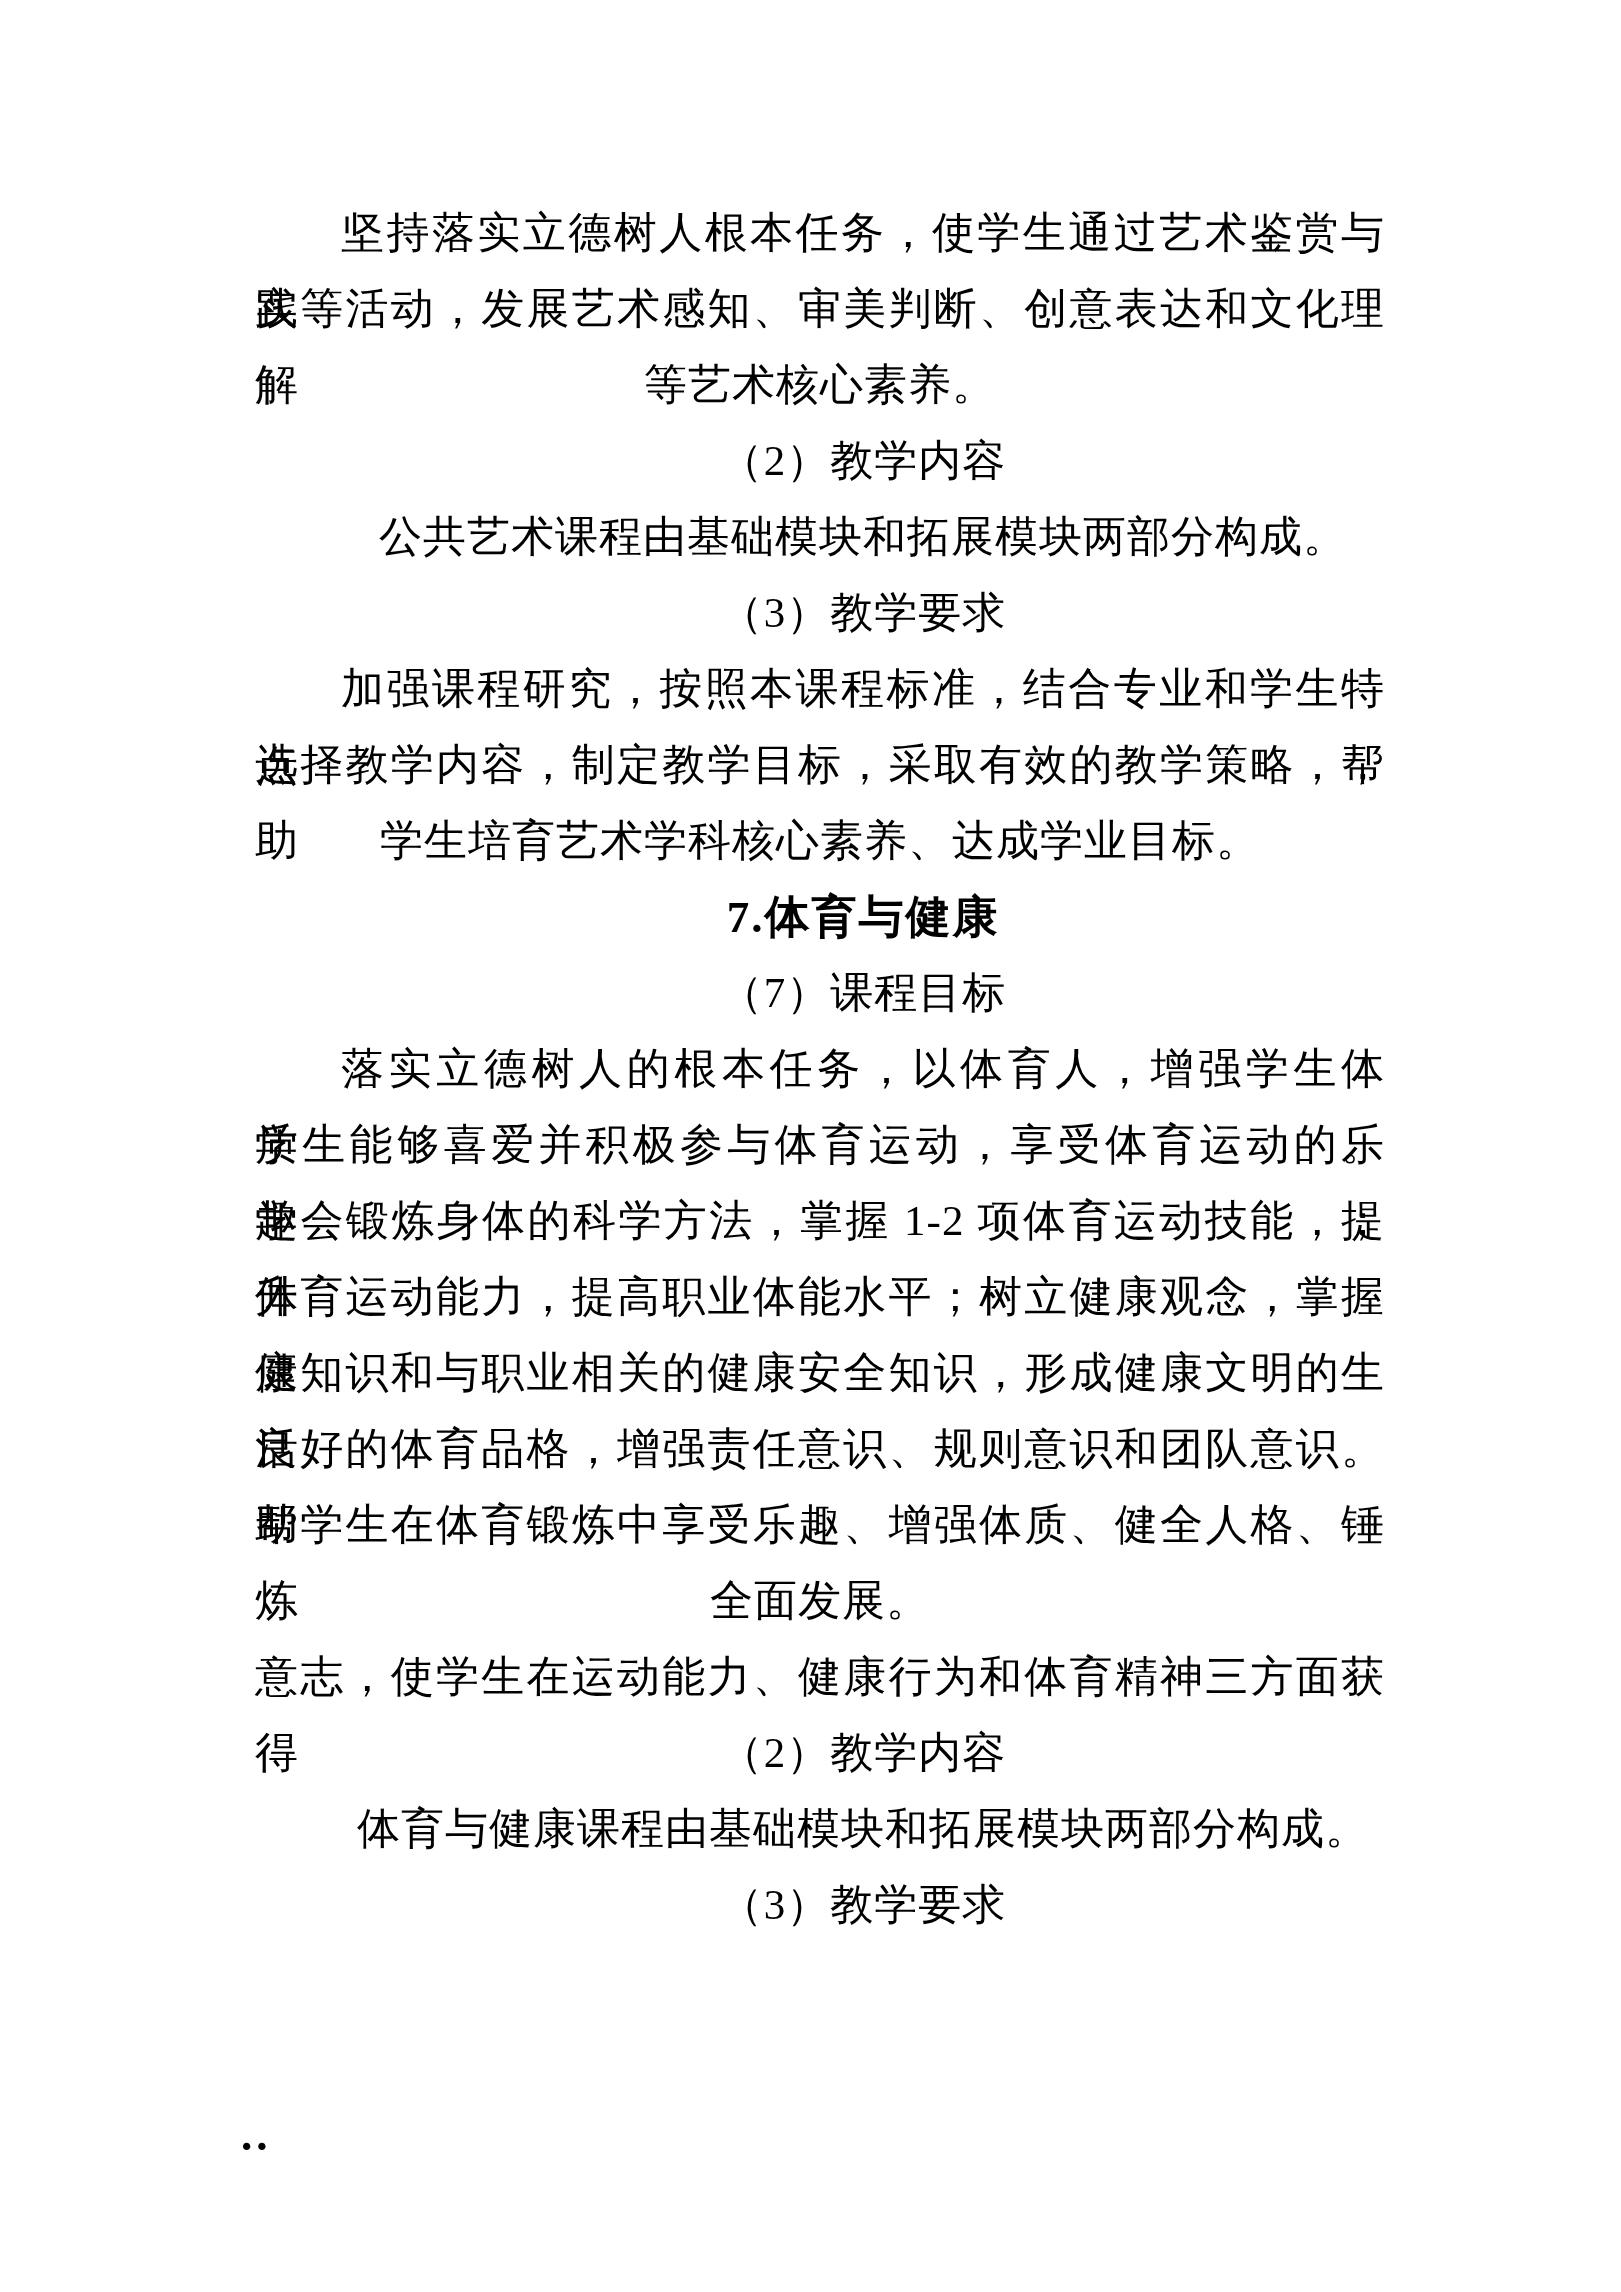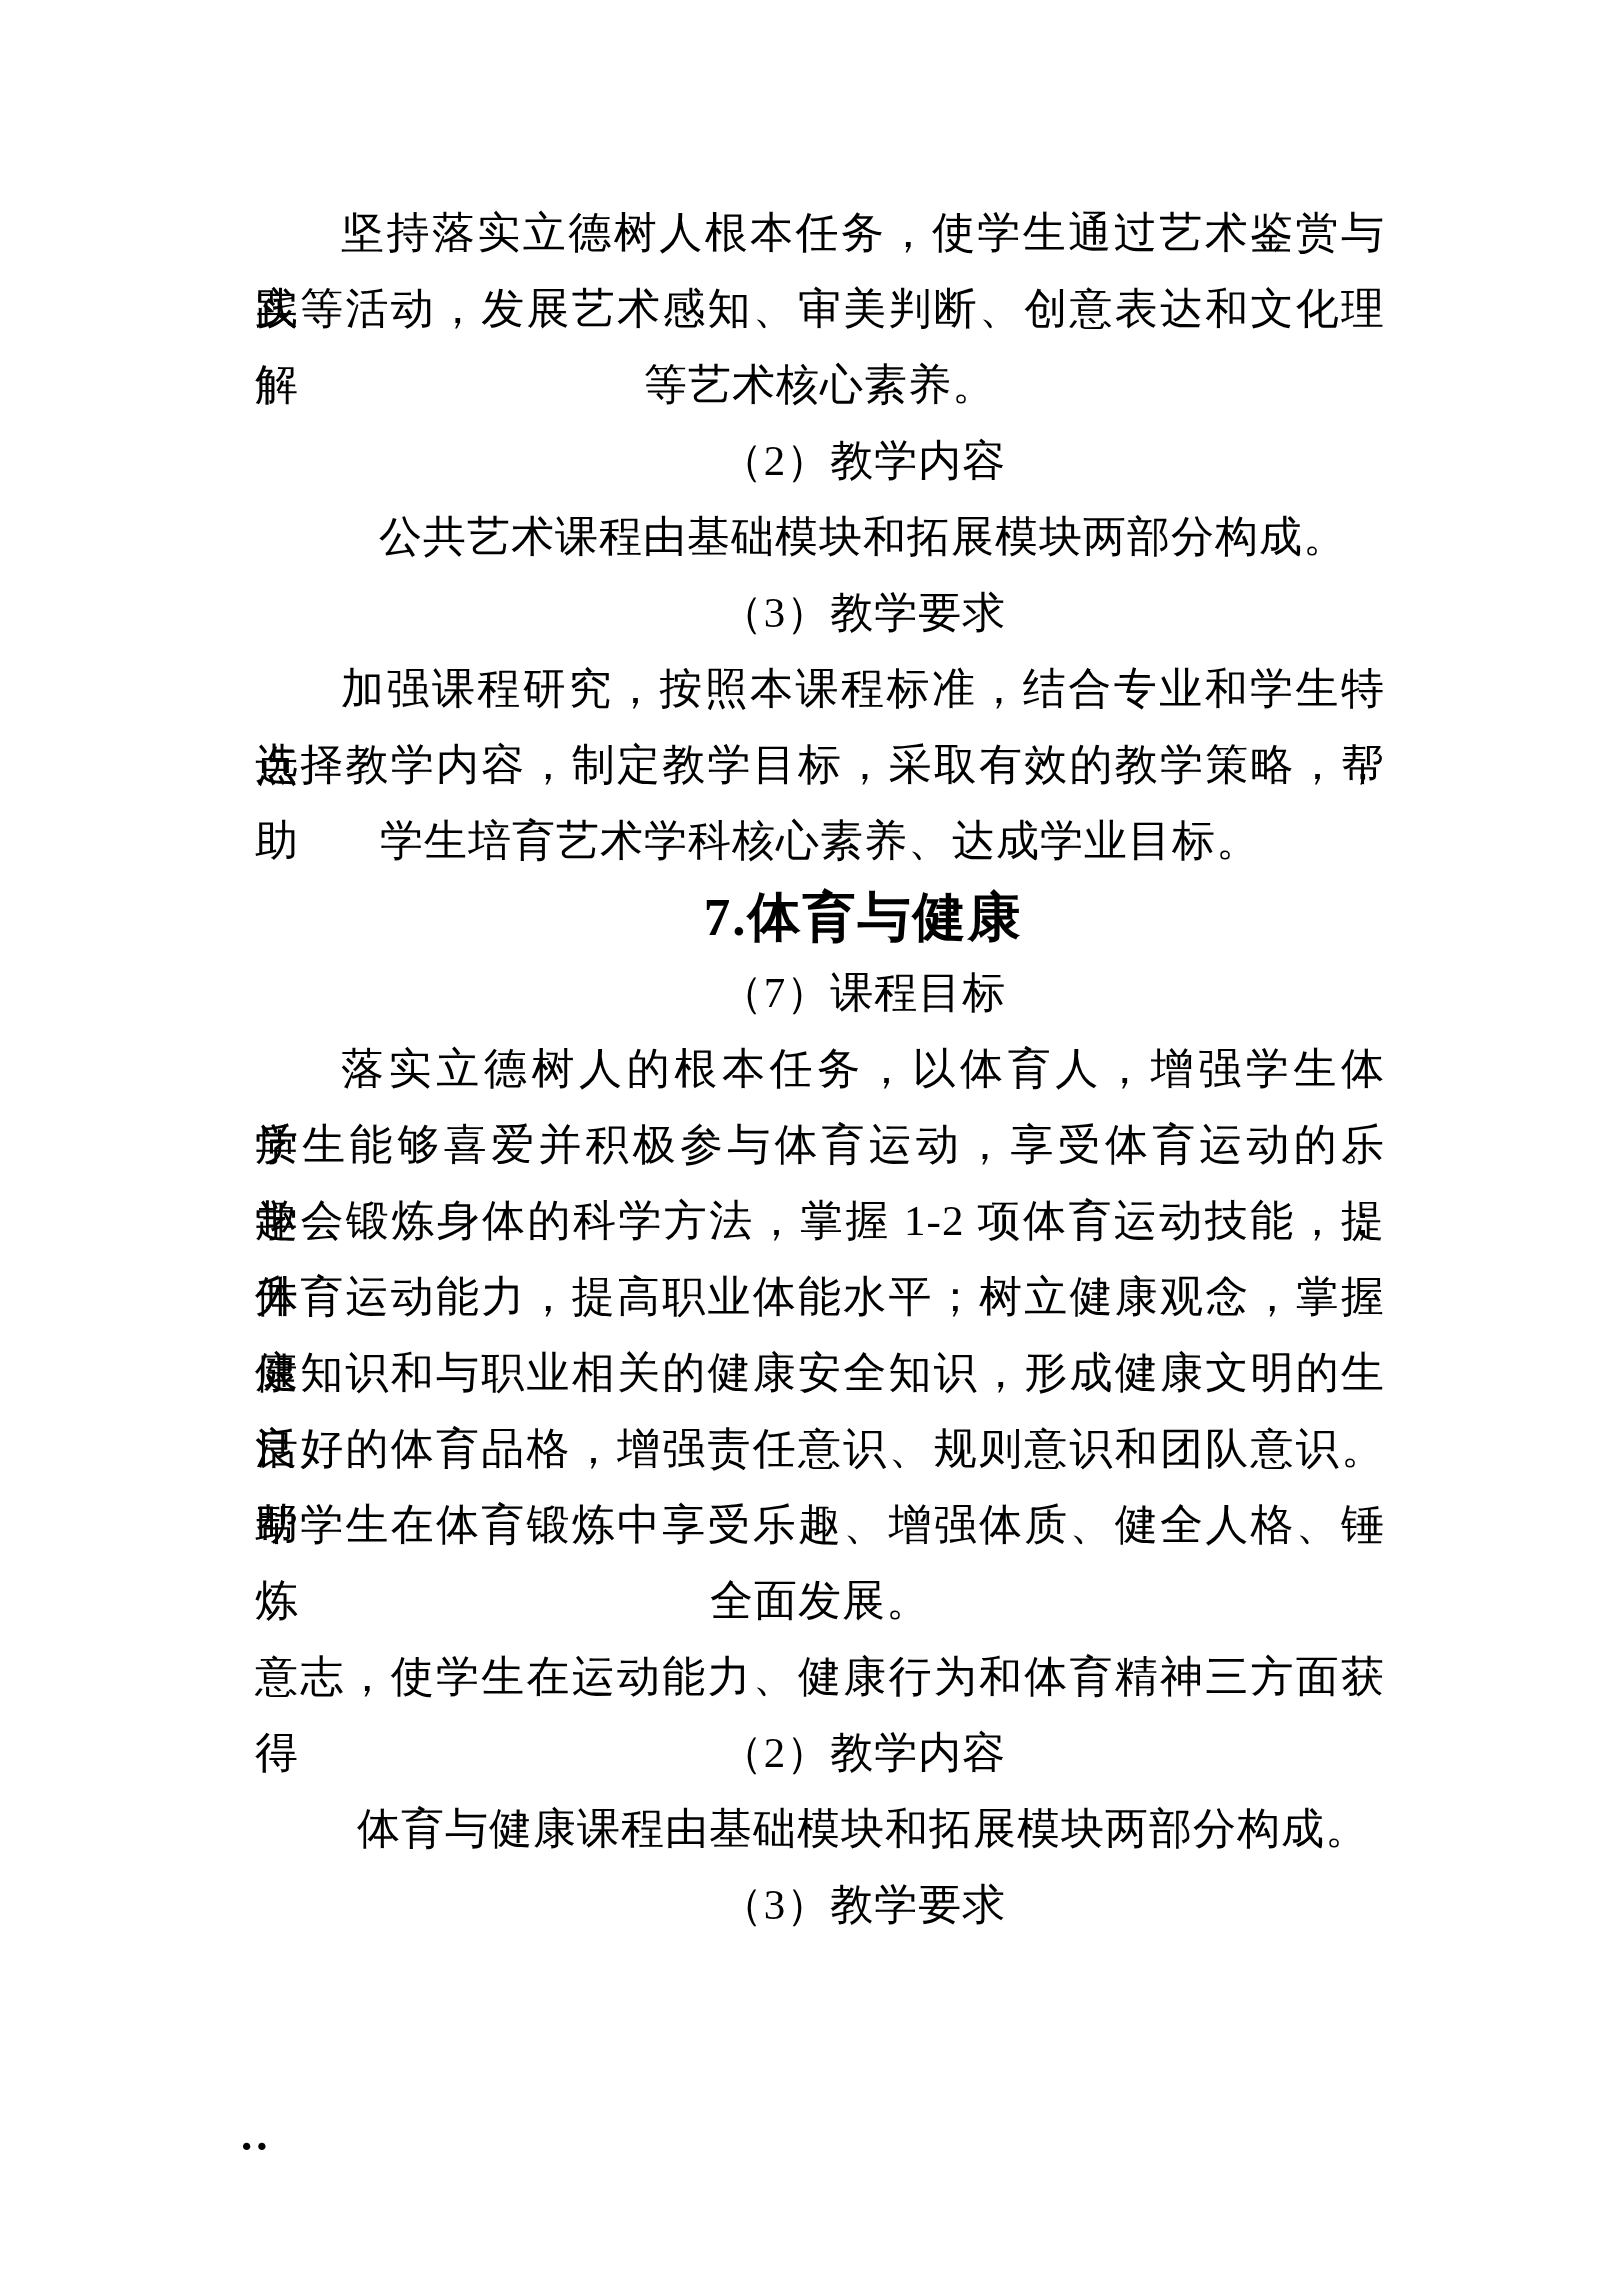--- a/index.html
+++ b/index.html
@@ -36,21 +36,21 @@
     white-space: normal;
     text-align: justify;
     text-align-last: justify;
   }
   
   .line.indent {
     text-indent: 86px;
   }
   .line.heading {
     font-weight: bold;
-    font-size: 53px;
+    font-size: 45px;
     letter-spacing: 2px;
   }
   .footer-mark {
     position: absolute;
     left: 241px;
     top: 2113px;
     font-size: 45px;
     font-weight: bold;
     letter-spacing: 3.9px;
     line-height: 45px;

